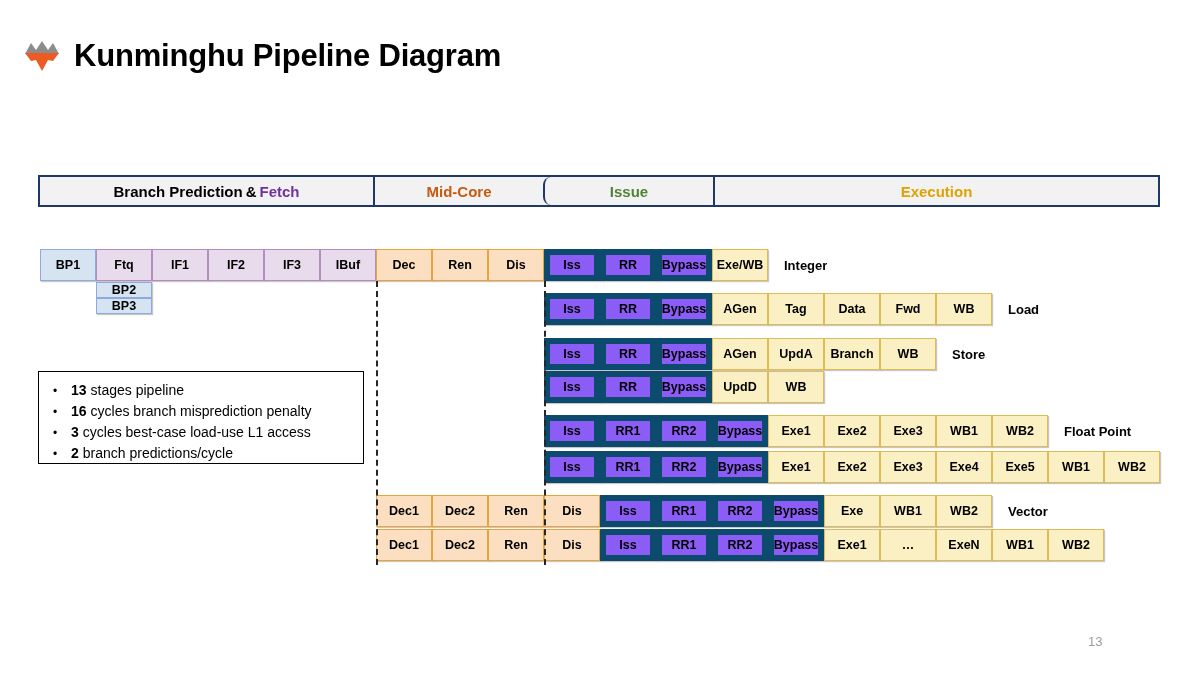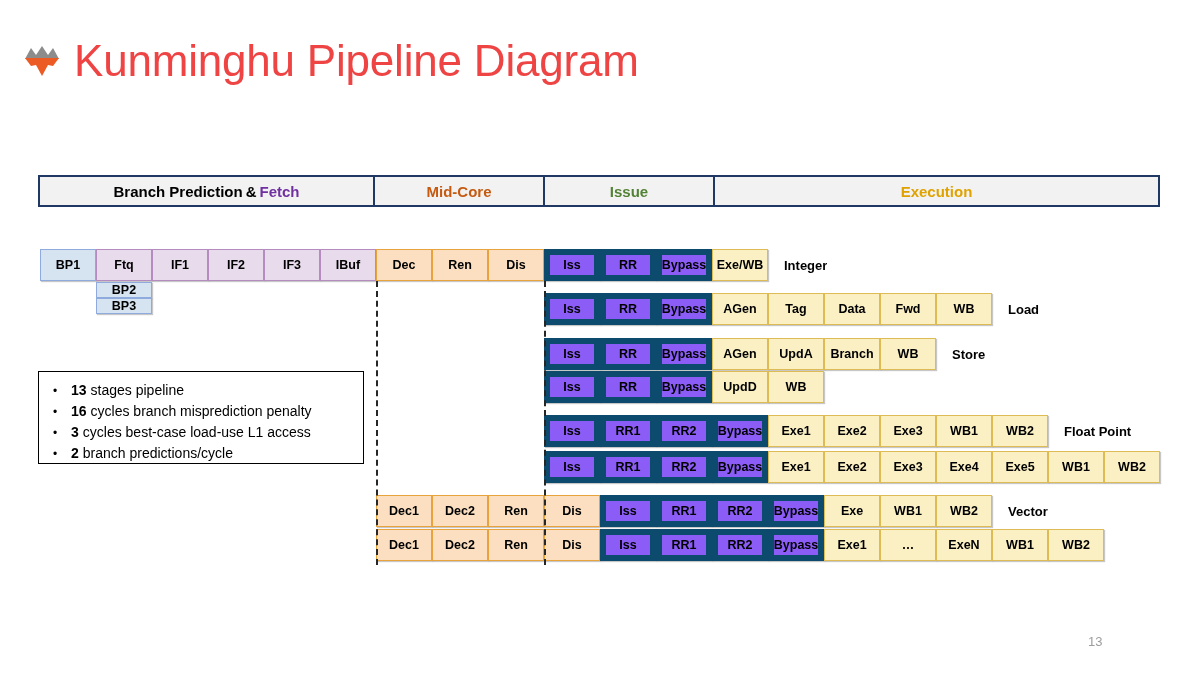--- a/index.html
+++ b/index.html
@@ -24,23 +24,23 @@
     align-items: center;
     gap: 12px;
   }
   #logo-icon {
     width: 40px;
     height: 40px;
     position: relative;
     flex: none;
   }
   #page-title {
-    font-size: 44px;
-    font-weight: normal;
-    color: #ef4444;
+    font-size: 31px;
+    font-weight: bold;
+    color: #000000;
     letter-spacing: -0.2px;
     white-space: nowrap;
   }
 
   
   #stage-header {
     position: absolute;
     left: 38px;
     top: 175px;
     width: 1122px;
@@ -55,21 +55,21 @@
     align-items: center;
     justify-content: center;
     font-size: 15px;
     font-weight: bold;
     box-sizing: border-box;
     height: 100%;
   }
   .stage-cell + .stage-cell { border-left: 2px solid #1F3864; }
   #stage-bp   { width: 333px; }
   #stage-mid  { width: 170px; color: #C55A11; }
-  #stage-issue{ width: 170px; color: #538135; }
+  #stage-issue{ width: 170px; color: #538135; border-radius: 8px; }
   #stage-exec { flex: 1;      color: #E0A200; }
   .bp-blue   { color: #000000; }
   .bp-amp    { color: #000000; padding: 0 3px; }
   .bp-purple { color: #7030A0; }
 
   
   #pipeline {
     position: absolute;
     left: 0;
     top: 0;

